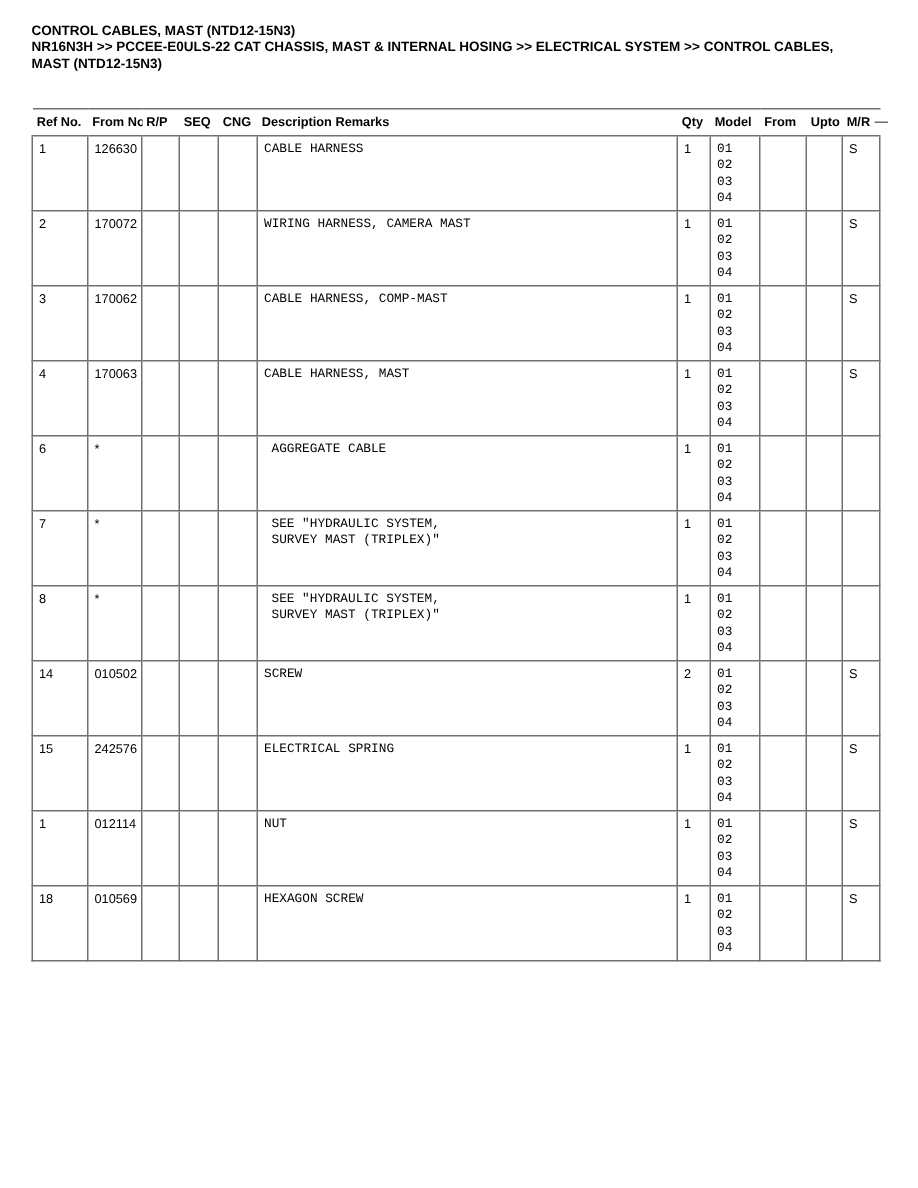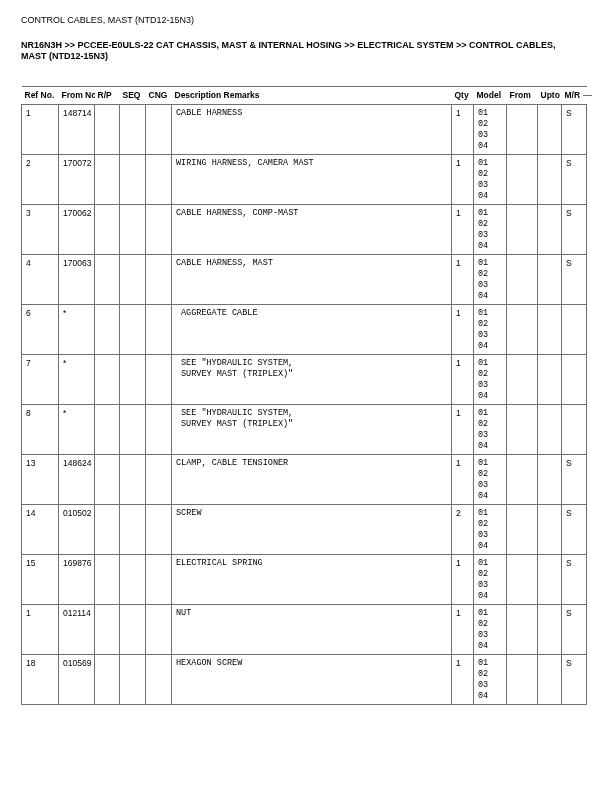--- a/index.html
+++ b/index.html
@@ -9,28 +9,27 @@
     background: #ffffff;
     color: #000000;
     font-family: "Liberation Sans", sans-serif;
     position: relative;
     overflow: hidden;
   }
   .page { padding: 15px 21px 0 21px; }
 
   .doc-title {
     font-size: 9px;
-    font-weight: normal;
+    font-weight: bold;
     line-height: 11px;
   }
   .breadcrumb {
     font-size: 9px;
     font-weight: bold;
     line-height: 11px;
-    margin-top: 14px;
     width: 560px;
   }
 
   .table-wrap {
     margin-top: 24px;
     position: relative;
     width: 570px;
   }
 
   table.parts {
@@ -105,21 +104,21 @@
           <th>Qty</th>
           <th>Model</th>
           <th>From</th>
           <th>Upto</th>
           <th>M/R</th>
         </tr>
       </thead>
       <tbody>
           <tr>
     <td class="c-ref">1</td>
-    <td class="c-part">148714</td>
+    <td class="c-part">126630</td>
     <td class="c-rp"></td>
     <td class="c-seq"></td>
     <td class="c-cng"></td>
     <td class="c-desc">CABLE HARNESS</td>
     <td class="c-qty">1</td>
     <td class="c-model">01
 02
 03
 04</td>
     <td class="c-from"></td>
@@ -218,54 +217,38 @@
     <td class="c-qty">1</td>
     <td class="c-model">01
 02
 03
 04</td>
     <td class="c-from"></td>
     <td class="c-upto"></td>
     <td class="c-mr"></td>
   </tr>
           <tr>
-    <td class="c-ref">13</td>
-    <td class="c-part">148624</td>
-    <td class="c-rp"></td>
-    <td class="c-seq"></td>
-    <td class="c-cng"></td>
-    <td class="c-desc">CLAMP, CABLE TENSIONER</td>
-    <td class="c-qty">1</td>
-    <td class="c-model">01
-02
-03
-04</td>
-    <td class="c-from"></td>
-    <td class="c-upto"></td>
-    <td class="c-mr">S</td>
-  </tr>
-          <tr>
     <td class="c-ref">14</td>
     <td class="c-part">010502</td>
     <td class="c-rp"></td>
     <td class="c-seq"></td>
     <td class="c-cng"></td>
     <td class="c-desc">SCREW</td>
     <td class="c-qty">2</td>
     <td class="c-model">01
 02
 03
 04</td>
     <td class="c-from"></td>
     <td class="c-upto"></td>
     <td class="c-mr">S</td>
   </tr>
           <tr>
     <td class="c-ref">15</td>
-    <td class="c-part">169876</td>
+    <td class="c-part">242576</td>
     <td class="c-rp"></td>
     <td class="c-seq"></td>
     <td class="c-cng"></td>
     <td class="c-desc">ELECTRICAL SPRING</td>
     <td class="c-qty">1</td>
     <td class="c-model">01
 02
 03
 04</td>
     <td class="c-from"></td>

